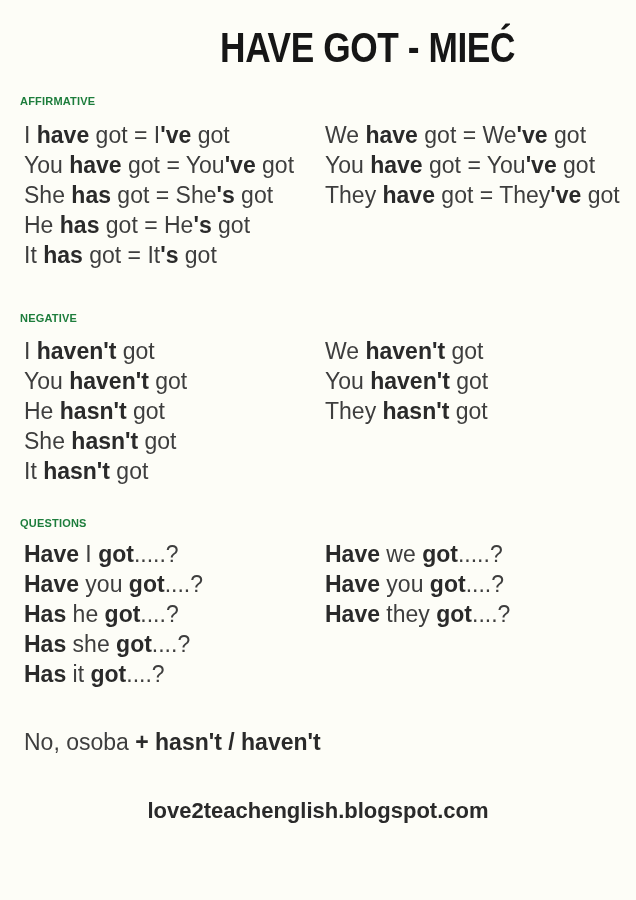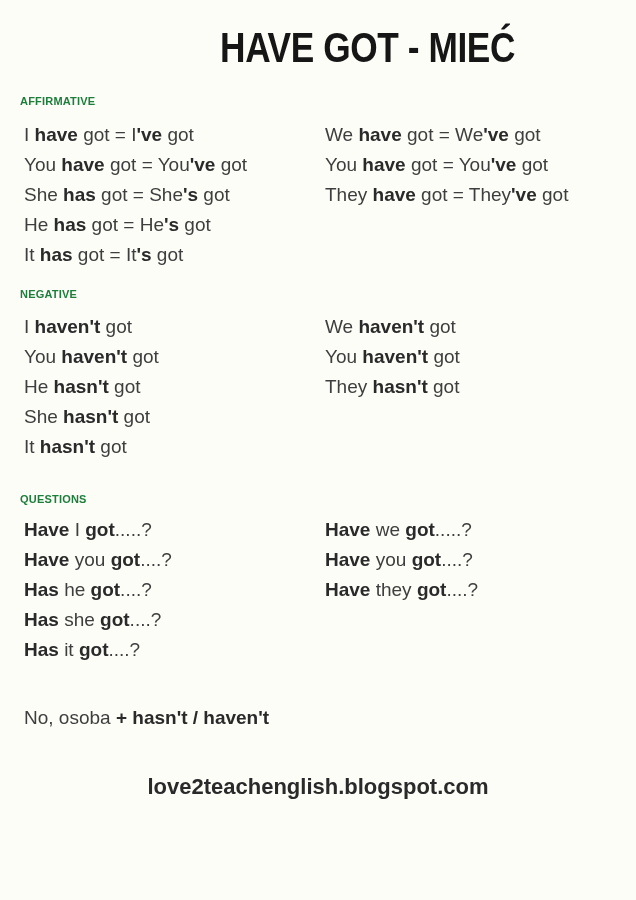--- a/index.html
+++ b/index.html
@@ -35,28 +35,28 @@
     color:var(--green);
   }
   .cols{
     display:flex;flex-direction:row;
     padding-left:24px;padding-right:10px;
   }
   .col-left{width:301px;flex:0 0 301px;}
   .col-right{flex:1;}
   .col-full{flex:1;}
   .line{
-    font-size:19px;line-height:30px;
+    font-size:23px;line-height:30px;
     color:var(--body-text);
     white-space:nowrap;
   }
   .line .b{font-weight:700;color:var(--bold-text);}
   #sec-affirmative{margin-top:21px;}
   #sec-affirmative .cols{margin-top:11px;}
-  #sec-negative{margin-top:16px;}
+  #sec-negative{margin-top:40px;}
   #sec-negative .cols{margin-top:10px;}
   #sec-questions{margin-top:29px;}
   #sec-questions .cols{margin-top:8px;}
   #sec-short-answers{margin-top:38px;}
   #sec-short-answers .cols{margin-top:16px;}
   footer{
     margin-top:45px;
     text-align:center;
     font-size:22px;line-height:18px;font-weight:700;
     color:var(--bold-text);

